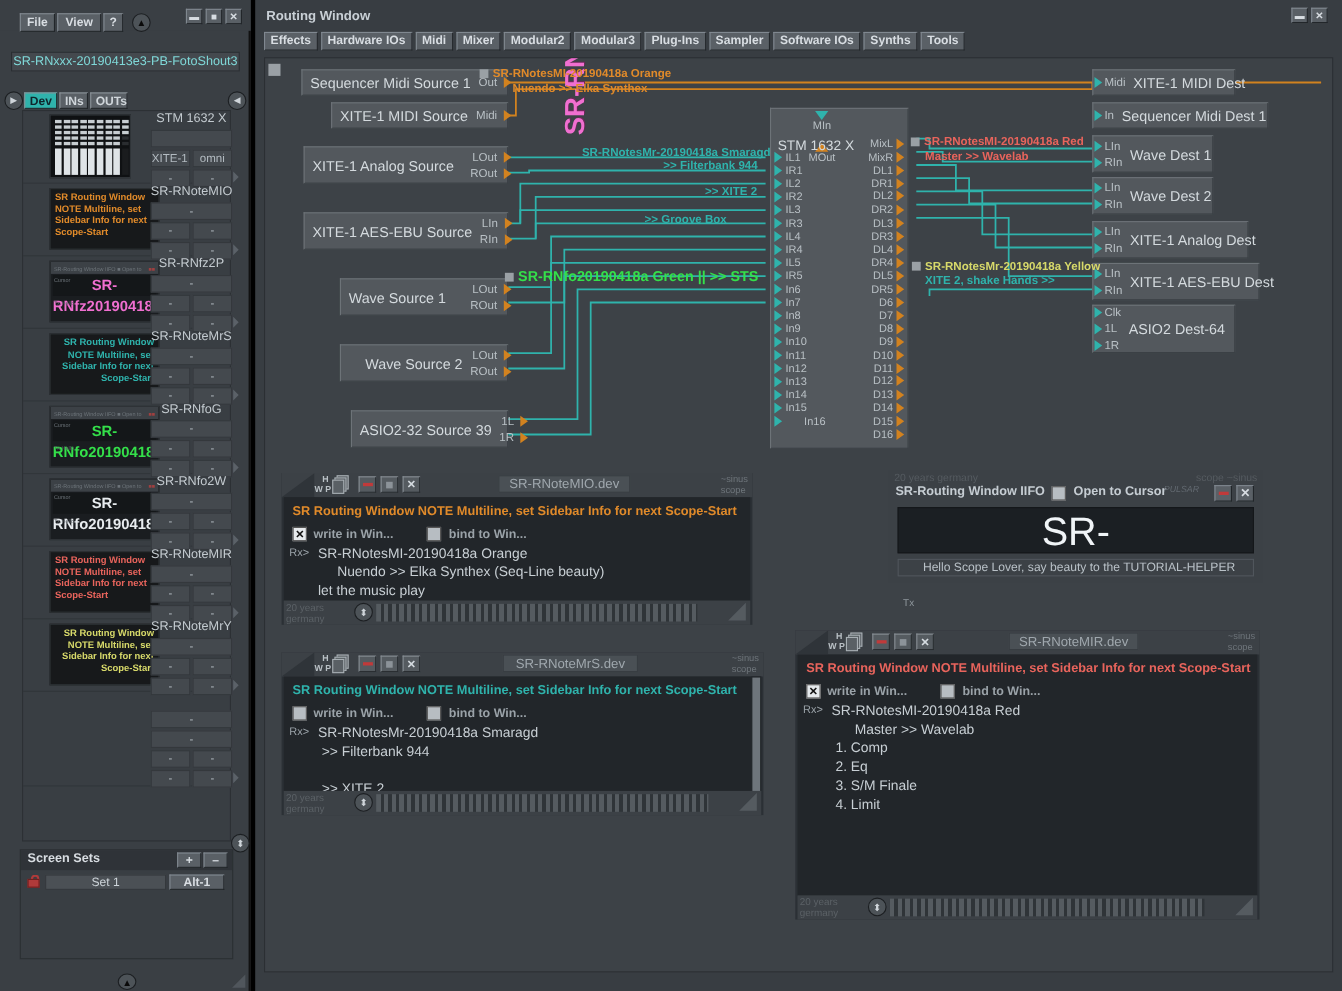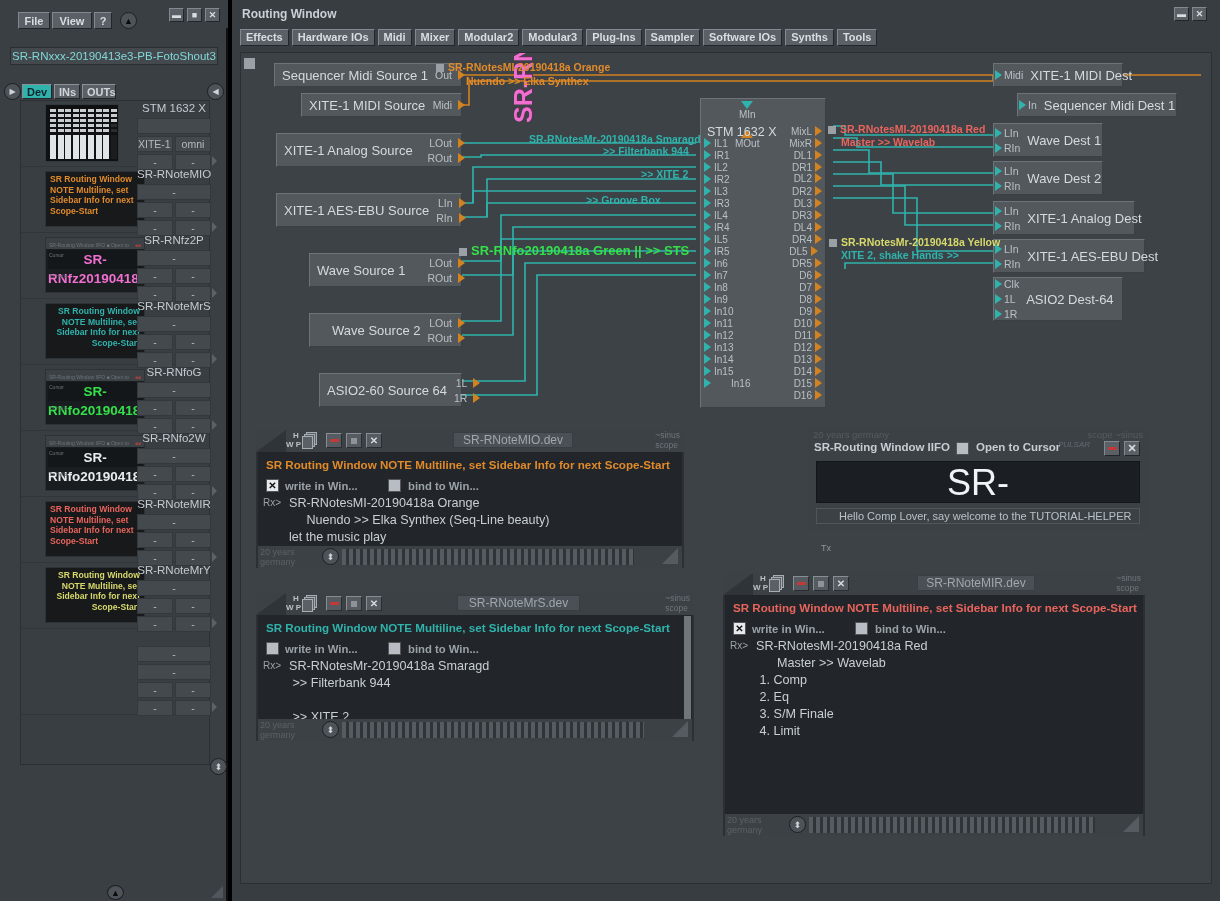--- a/index.html
+++ b/index.html
@@ -448,20 +448,33 @@
               <div class="fld ">-</div>
               <div class="fld ">-</div>
             </div>
             <div class="corner-tick" style="right: -6px; bottom: 6px;"></div>
           </div>
         </div>
       </div>
 
     <div id="sb-updown">⬍</div>
 
+    <div id="screen-sets">
+      <div id="ss-header">
+        <div id="ss-title">Screen Sets</div>
+        <div class="btn3d" id="ss-plus">+</div>
+        <div class="btn3d" id="ss-minus">–</div>
+      </div>
+      <div id="ss-lock">
+          <div class="lockarc"></div>
+          <div class="lockbody"></div>
+        </div>
+      <div id="ss-set1">Set 1</div>
+      <div class="btn3d" id="ss-alt1">Alt-1</div>
+    </div>
     <div class="round-btn" id="sb-bottom-btn">▲</div>
     <div id="sb-resize"></div>
   </div>
 
   <div id="routing">
     <div id="rw-title">Routing Window</div>
     <div class="btn3d" id="rw-min">▬</div>
     <div class="btn3d" id="rw-close">✕</div>
 
     <div id="rw-menubar">
@@ -569,21 +582,21 @@
                   <span>LOut</span>
                   <span class="tri-o" style="position: relative; right: -4px;"></span>
                 </div>
                 <div class="port">
                   <span>ROut</span>
                   <span class="tri-o" style="position: relative; right: -4px;"></span>
                 </div>
               </div>
             </div>
             <div class="node" style="left: 78px; top: 320px; width: 143px; height: 34px; justify-content: space-between;">
-              <div class="nlabel">ASIO2-60 Source 64</div>
+              <div class="nlabel">ASIO2-32 Source 39</div>
               <div class="ports">
                 <div class="port">
                   <span>1L</span>
                   <span class="tri-o" style="position: relative; right: -4px;"></span>
                 </div>
                 <div class="port">
                   <span>1R</span>
                   <span class="tri-o" style="position: relative; right: -4px;"></span>
                 </div>
               </div>
@@ -714,21 +727,21 @@
                   <span class="tri-o"></span>
                 </div>
                 <div style="display: flex; align-items: center; justify-content: flex-end; gap: 3px; height: 12px;">
                   <span>DL4</span>
                   <span class="tri-o"></span>
                 </div>
                 <div style="display: flex; align-items: center; justify-content: flex-end; gap: 3px; height: 12px;">
                   <span>DR4</span>
                   <span class="tri-o"></span>
                 </div>
-                <div style="display: flex; align-items: center; gap: 3px; height: 12px;">
+                <div style="display: flex; align-items: center; justify-content: flex-end; gap: 3px; height: 12px;">
                   <span>DL5</span>
                   <span class="tri-o"></span>
                 </div>
                 <div style="display: flex; align-items: center; justify-content: flex-end; gap: 3px; height: 12px;">
                   <span>DR5</span>
                   <span class="tri-o"></span>
                 </div>
                 <div style="display: flex; align-items: center; justify-content: flex-end; gap: 3px; height: 12px;">
                   <span>D6</span>
                   <span class="tri-o"></span>
@@ -746,21 +759,21 @@
                   <span class="tri-o"></span>
                 </div>
                 <div style="display: flex; align-items: center; justify-content: flex-end; gap: 3px; height: 12px;">
                   <span>D10</span>
                   <span class="tri-o"></span>
                 </div>
                 <div style="display: flex; align-items: center; justify-content: flex-end; gap: 3px; height: 12px;">
                   <span>D11</span>
                   <span class="tri-o"></span>
                 </div>
-                <div style="display: flex; align-items: center; justify-content: flex-end; gap: 3px; height: 12px;">
+                <div style="display: flex; justify-content: flex-end; gap: 3px; height: 12px;">
                   <span>D12</span>
                   <span class="tri-o"></span>
                 </div>
                 <div style="display: flex; align-items: center; justify-content: flex-end; gap: 3px; height: 12px;">
                   <span>D13</span>
                   <span class="tri-o"></span>
                 </div>
                 <div style="display: flex; align-items: center; justify-content: flex-end; gap: 3px; height: 12px;">
                   <span>D14</span>
                   <span class="tri-o"></span>
@@ -777,21 +790,21 @@
             </div>
             <div class="node" style="left: 752px; top: 10px; width: 130px; height: 24px;">
               <div class="ports" style="margin-left: 1px;">
                 <div class="port" style="justify-content: flex-start;">
                   <span class="tri-i"></span>
                   <span>Midi</span>
                 </div>
               </div>
               <div class="nlabel">XITE-1 MIDI Dest</div>
             </div>
-            <div class="node" style="left: 776px; top: 40px; width: 160px; height: 24px;">
+            <div class="node" style="left: 752px; top: 40px; width: 160px; height: 24px;">
               <div class="ports" style="margin-left: 1px;">
                 <div class="port" style="justify-content: flex-start;">
                   <span class="tri-i"></span>
                   <span>In</span>
                 </div>
               </div>
               <div class="nlabel">Sequencer Midi Dest 1</div>
             </div>
             <div class="node" style="left: 752px; top: 70px; width: 110px; height: 34px;">
               <div class="ports" style="margin-left: 1px;">
@@ -1018,17 +1031,17 @@
     <div id="iw-chk"></div>
     <div id="iw-chklabel">Open to Cursor</div>
     <div id="iw-pulsar">PULSAR</div>
     <div class="btn3d" id="iw-min">
         <span style="display:block;width:9px;height:3px;background:#c03a3a;"></span>
       </div>
     <div class="btn3d" id="iw-close">✕</div>
     <div id="iw-display">SR-RNfo20190418a</div>
     <div id="iw-tx">
       <div id="iw-txlbl">Tx</div>
-      <div id="iw-txval">Hello Comp Lover, say welcome to the  TUTORIAL-HELPER</div>
+      <div id="iw-txval">Hello Scope Lover, say beauty to the  TUTORIAL-HELPER</div>
     </div>
   </div>
 
 </div>
 
 </body></html>

